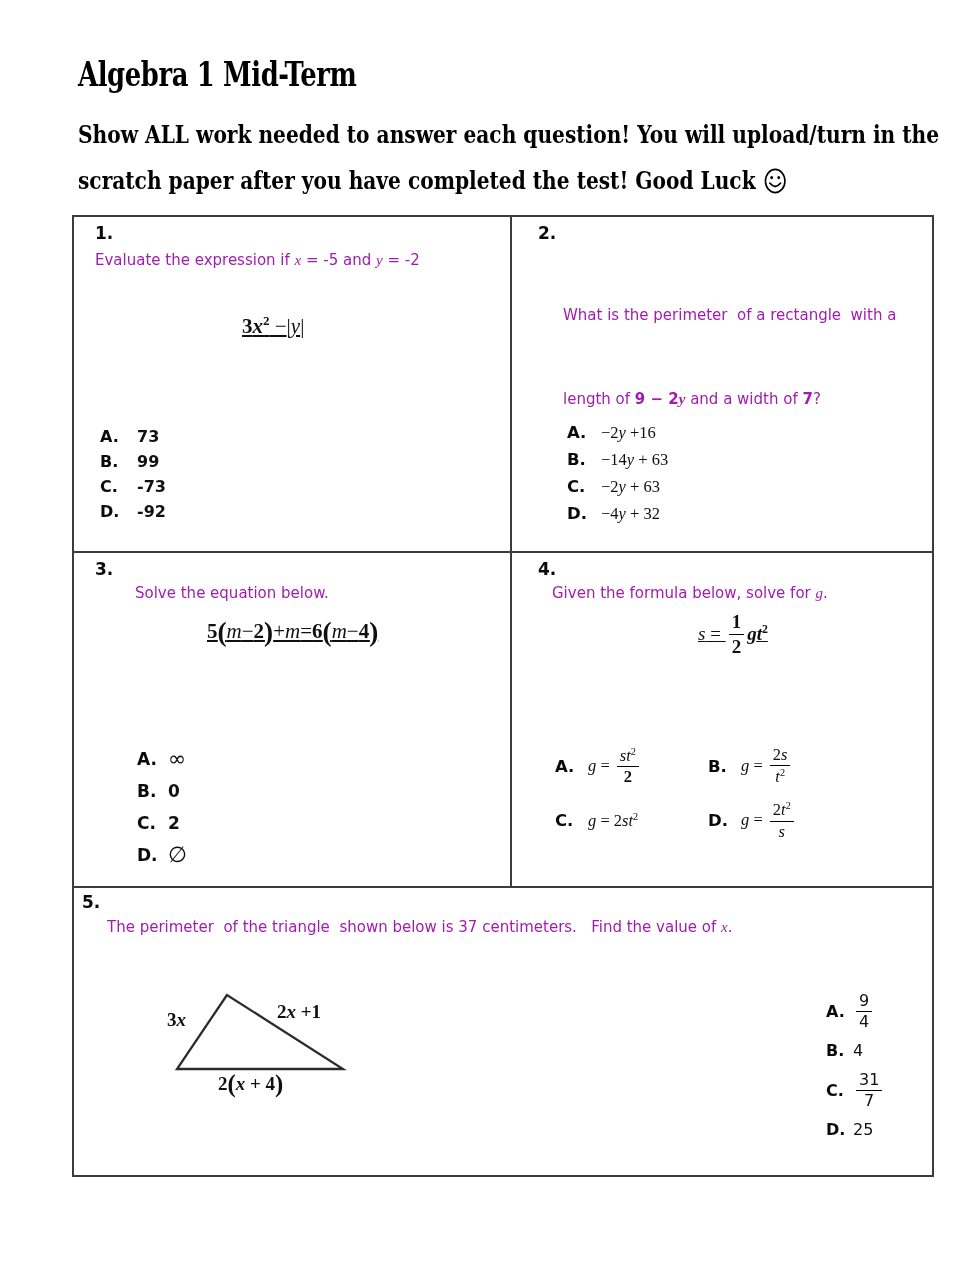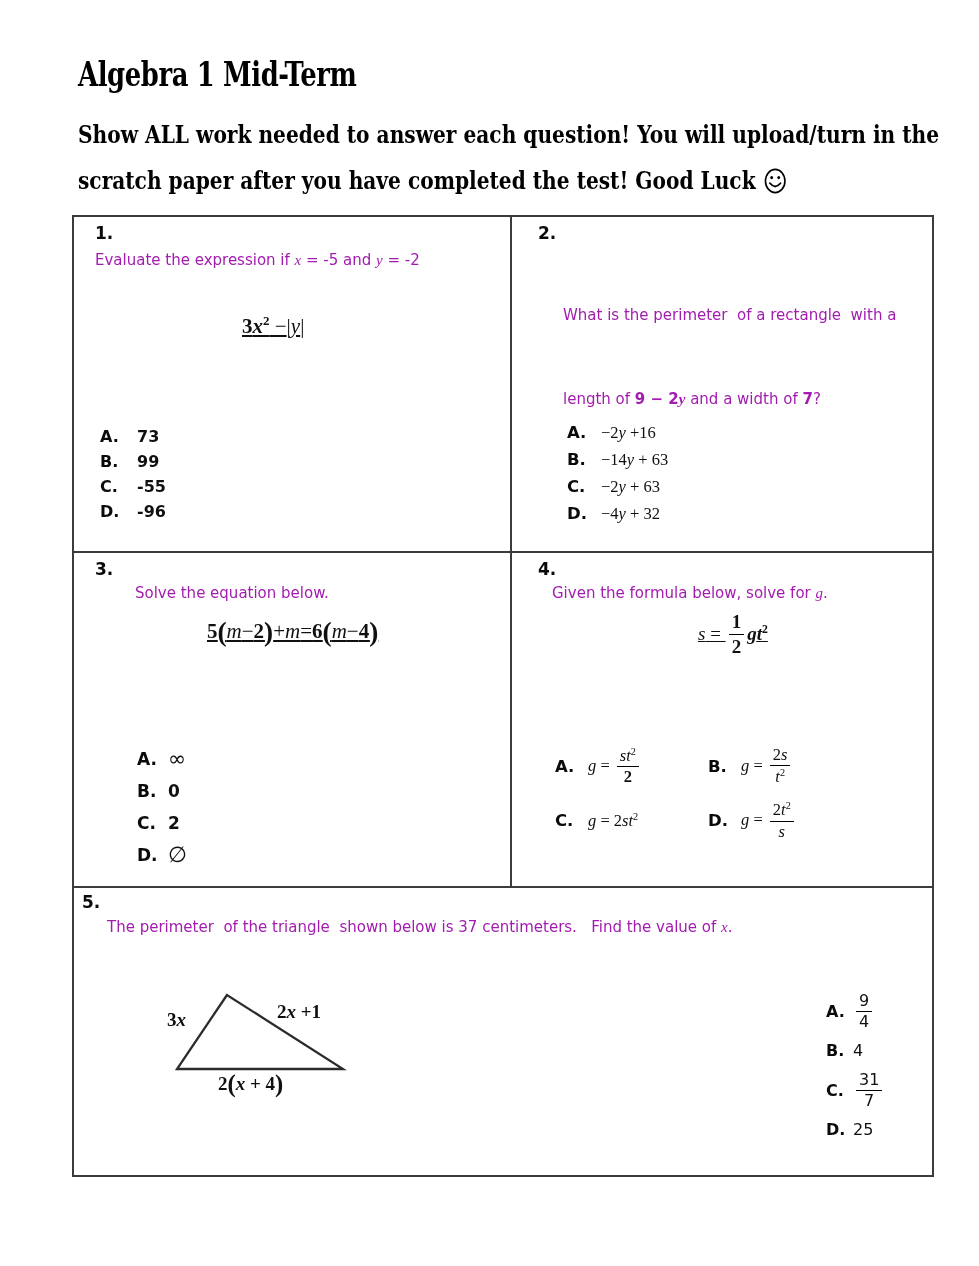--- a/index.html
+++ b/index.html
@@ -114,25 +114,25 @@
         <div class="opt-row">
           <span class="opt-letter">A.</span>
           <span class="opt-value"><span class="tk-b">73</span></span>
         </div>
         <div class="opt-row">
           <span class="opt-letter">B.</span>
           <span class="opt-value"><span class="tk-b">99</span></span>
         </div>
         <div class="opt-row">
           <span class="opt-letter">C.</span>
-          <span class="opt-value"><span class="tk-b">-55</span></span>
-        </div>
-        <div class="opt-row">
-          <span class="opt-letter">D.</span>
-          <span class="opt-value"><span class="tk-b">-96</span></span>
+          <span class="opt-value"><span class="tk-b">-73</span></span>
+        </div>
+        <div class="opt-row">
+          <span class="opt-letter">D.</span>
+          <span class="opt-value"><span class="tk-b">-92</span></span>
         </div>
       </div>
     </div>
 
     <div class="cell bB">
       <div class="qnum" style="left:26px;top:6px;">2.</div>
       <div class="prompt q2-prompt">
         <div><span class="tk-n">What is the perimeter  of a rectangle  with a</span></div>
         <div><span class="tk-n">length of </span><span class="tk-b">9 − 2</span><span class="tk-bi">y</span><span class="tk-n"> and a width of </span><span class="tk-b">7</span><span class="tk-n">?</span></div>
       </div>

